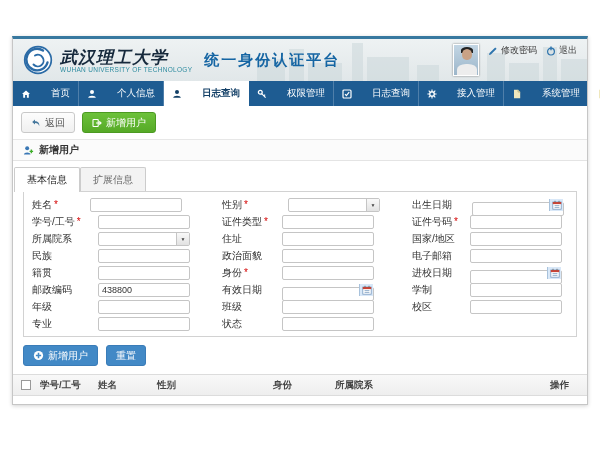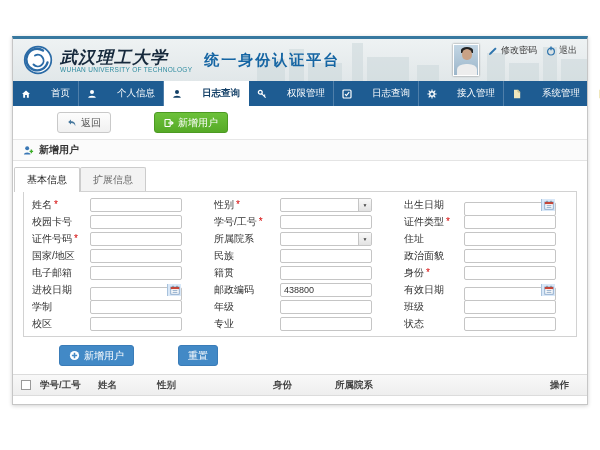--- a/index.html
+++ b/index.html
@@ -34,21 +34,21 @@
   
   .nav { height:25px; background:#1e5c92; display:flex; font-size:9.5px; color:#fff; }
   .ntab { display:flex; align-items:center; gap:20px; padding:0 8px;
     border-right:1px solid rgba(255,255,255,.22); cursor:pointer; white-space:nowrap; }
   .ntab.active { background:#fff; color:#123f66; font-weight:bold; }
   .nicon { display:flex; }
 
   
   .toolbar { padding:6px 8px; display:flex; gap:7px; border-bottom:1px solid #e7e7e7; }
   .btn { display:flex; align-items:center; gap:4px; font-size:10px; border-radius:3px;
-    padding:4px 9px; cursor:pointer; line-height:11px;margin-left:36px; }
+    padding:4px 9px; cursor:pointer; line-height:11px; }
   .btn-light { background:linear-gradient(#fdfdfd,#f0f0f0); border:1px solid #c9c9c9; color:#555; }
   .btn-light .ic { color:#44769c; display:flex; }
   .btn-green { background:linear-gradient(#6cc13a,#56aa27); border:1px solid #4c9a22; color:#fff; }
   .btn-green .ic { color:#fff; display:flex; }
 
   
   .section-bar { height:21px; background:#fbfbfb; border-bottom:1px solid #e4e4e4;
     display:flex; align-items:center; gap:5px; padding:0 10px;
     font-size:10px; font-weight:bold; color:#333; }
   .tabs-strip { display:flex; gap:0; margin:6px 1px 0; position:relative; z-index:2; }
@@ -272,24 +272,20 @@
           <span class="flabel"><span>出生日期</span></span>
           <span class="date-wrap"><input class="date-input" value="" style=""><span class="date-btn">
               <svg width="10" height="10" viewBox="0 0 10 10">
                 <rect x=".8" y="2" width="8.4" height="7.2" fill="#fff" stroke="#7a9cc0" stroke-width=".8"></rect>
                 <rect x=".8" y="2" width="8.4" height="2.1" fill="#c94436"></rect>
                 <path d="M2.6 5.6 H7.4 M2.6 7.4 H7.4" stroke="#7a9cc0" stroke-width=".8"></path>
                 <path d="M3 .8 V2.5 M7 .8 V2.5" stroke="#666" stroke-width=".9"></path>
               </svg>
             </span></span>
         </div>
-        <div class="field c1">
-          <span class="flabel"><span>校园卡号</span></span>
-          <input class="finput" value="" style="">
-        </div>
         <div class="field c2">
           <span class="flabel"><span>学号/工号</span><span class="req">*</span></span>
           <input class="finput" value="" style="">
         </div>
         <div class="field c3">
           <span class="flabel"><span>证件类型</span><span class="req">*</span></span>
           <input class="finput" value="" style="">
         </div>
         <div class="field c1">
           <span class="flabel"><span>证件号码</span><span class="req">*</span></span>

